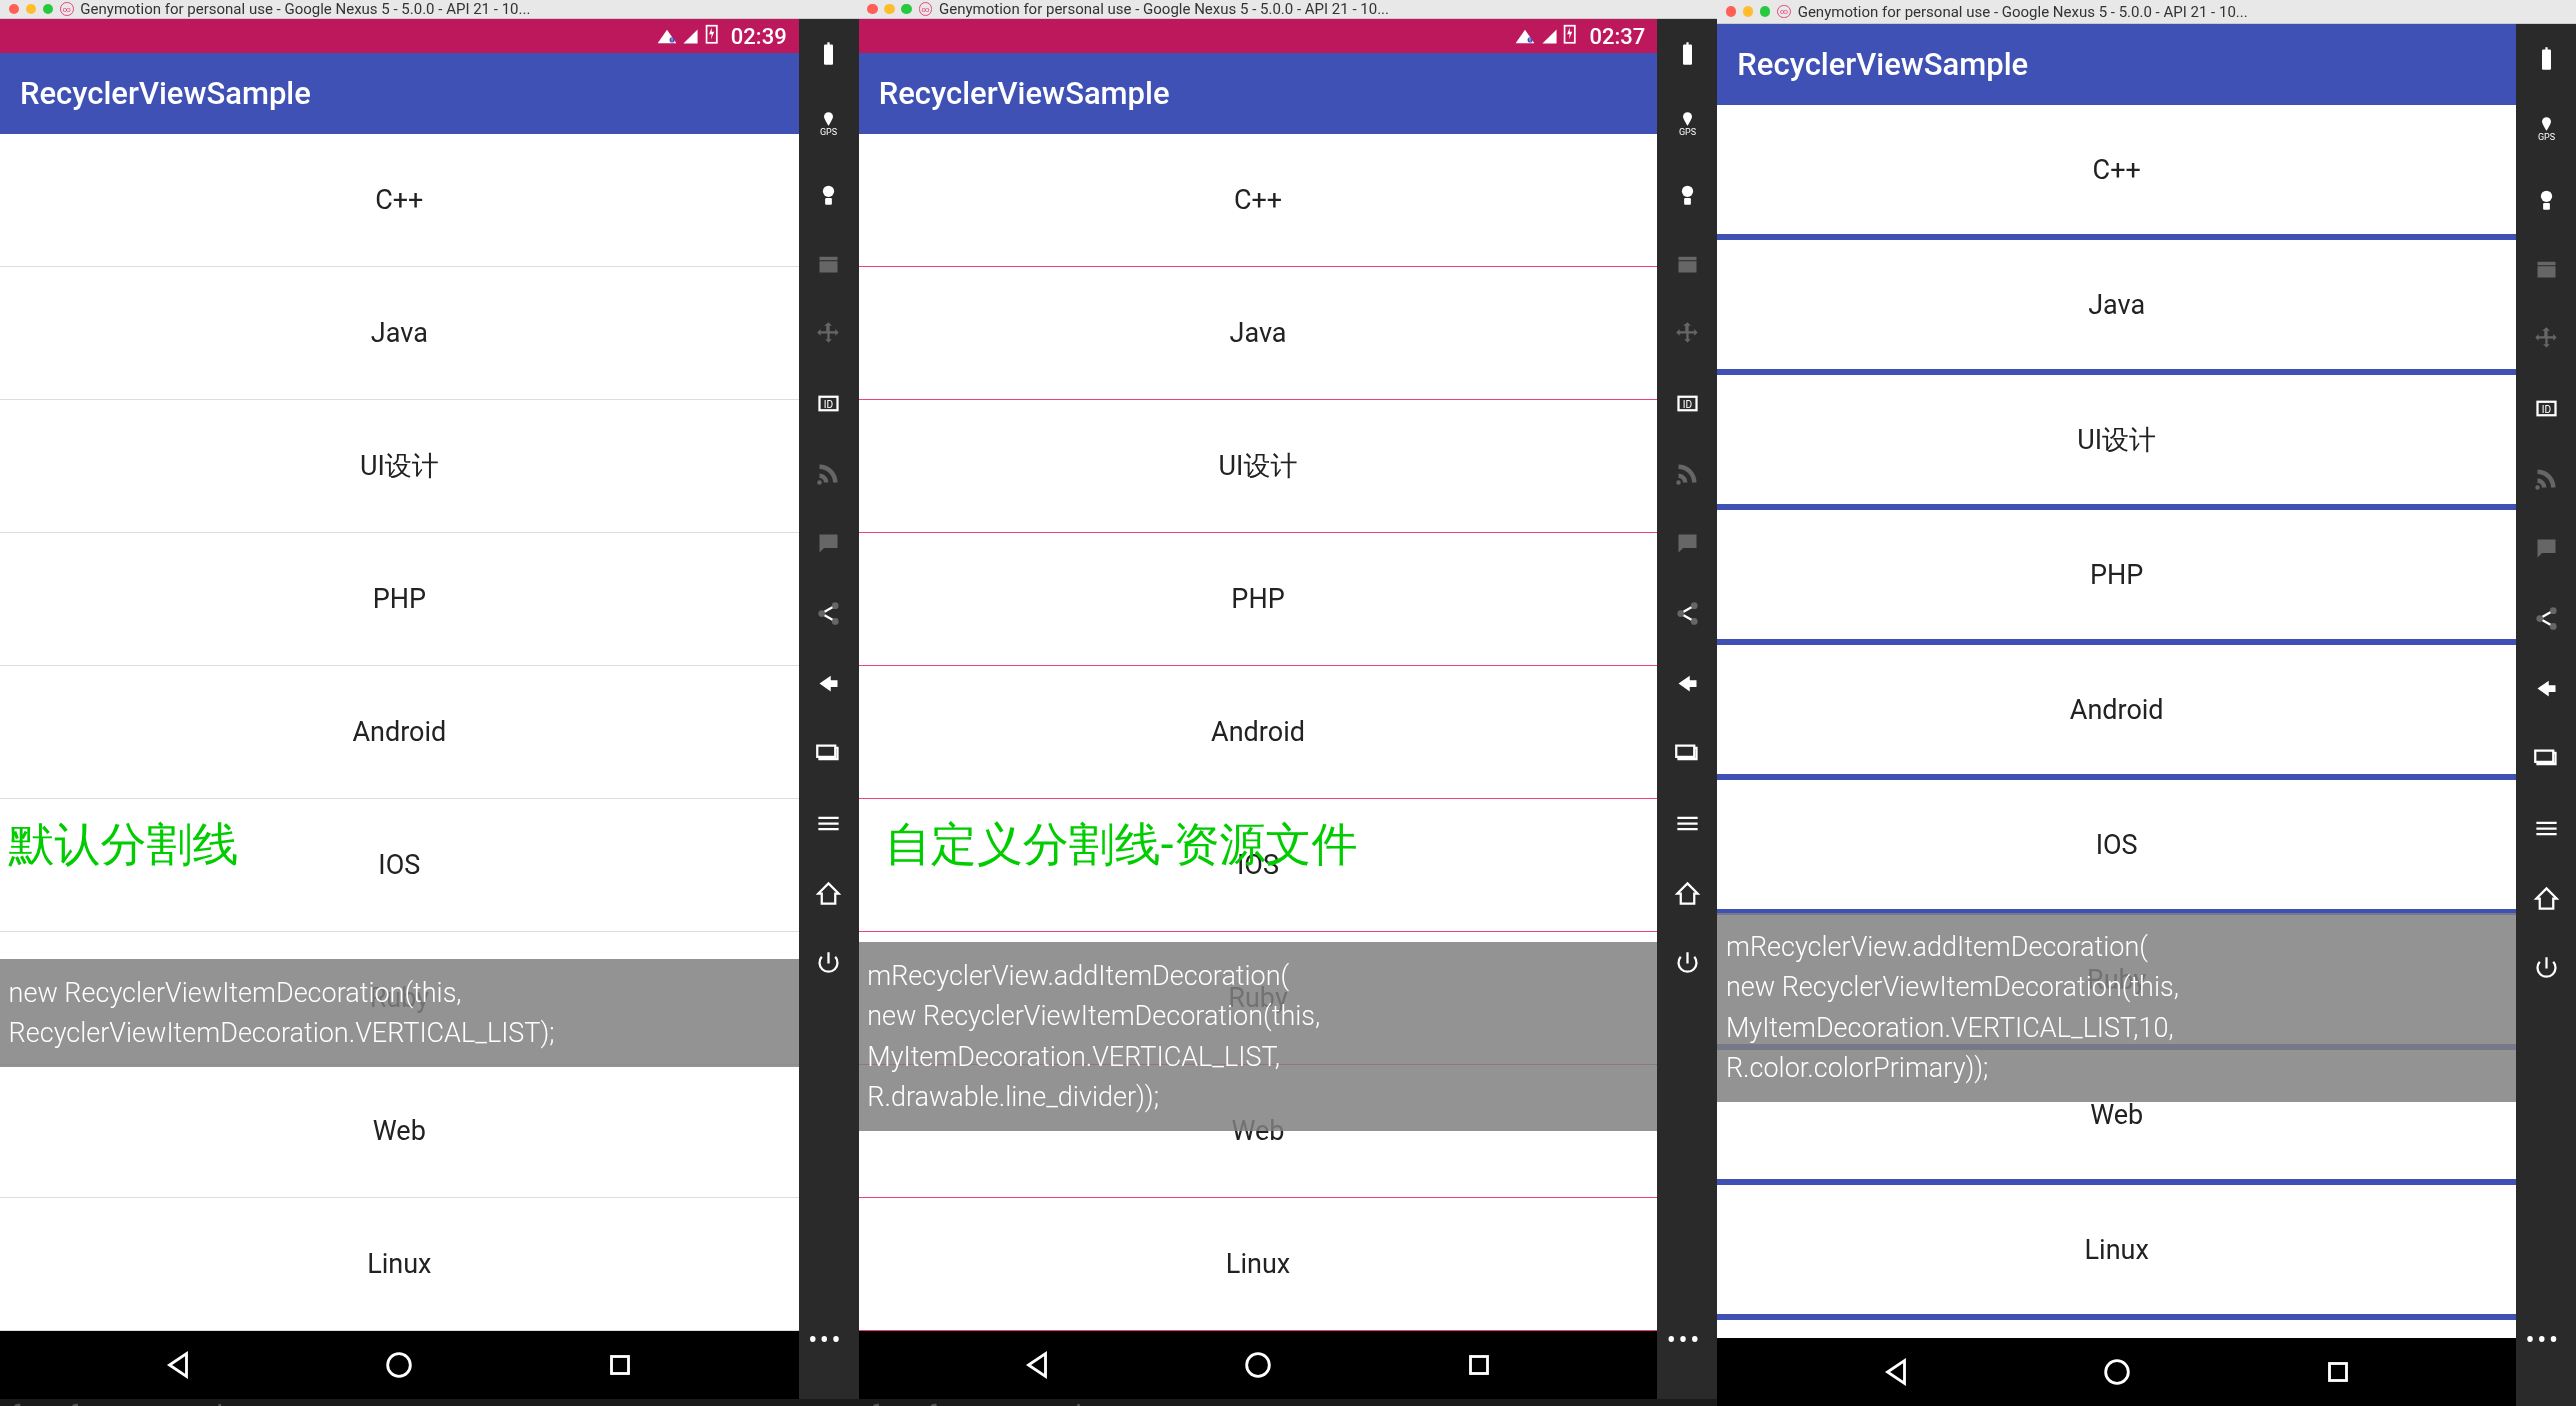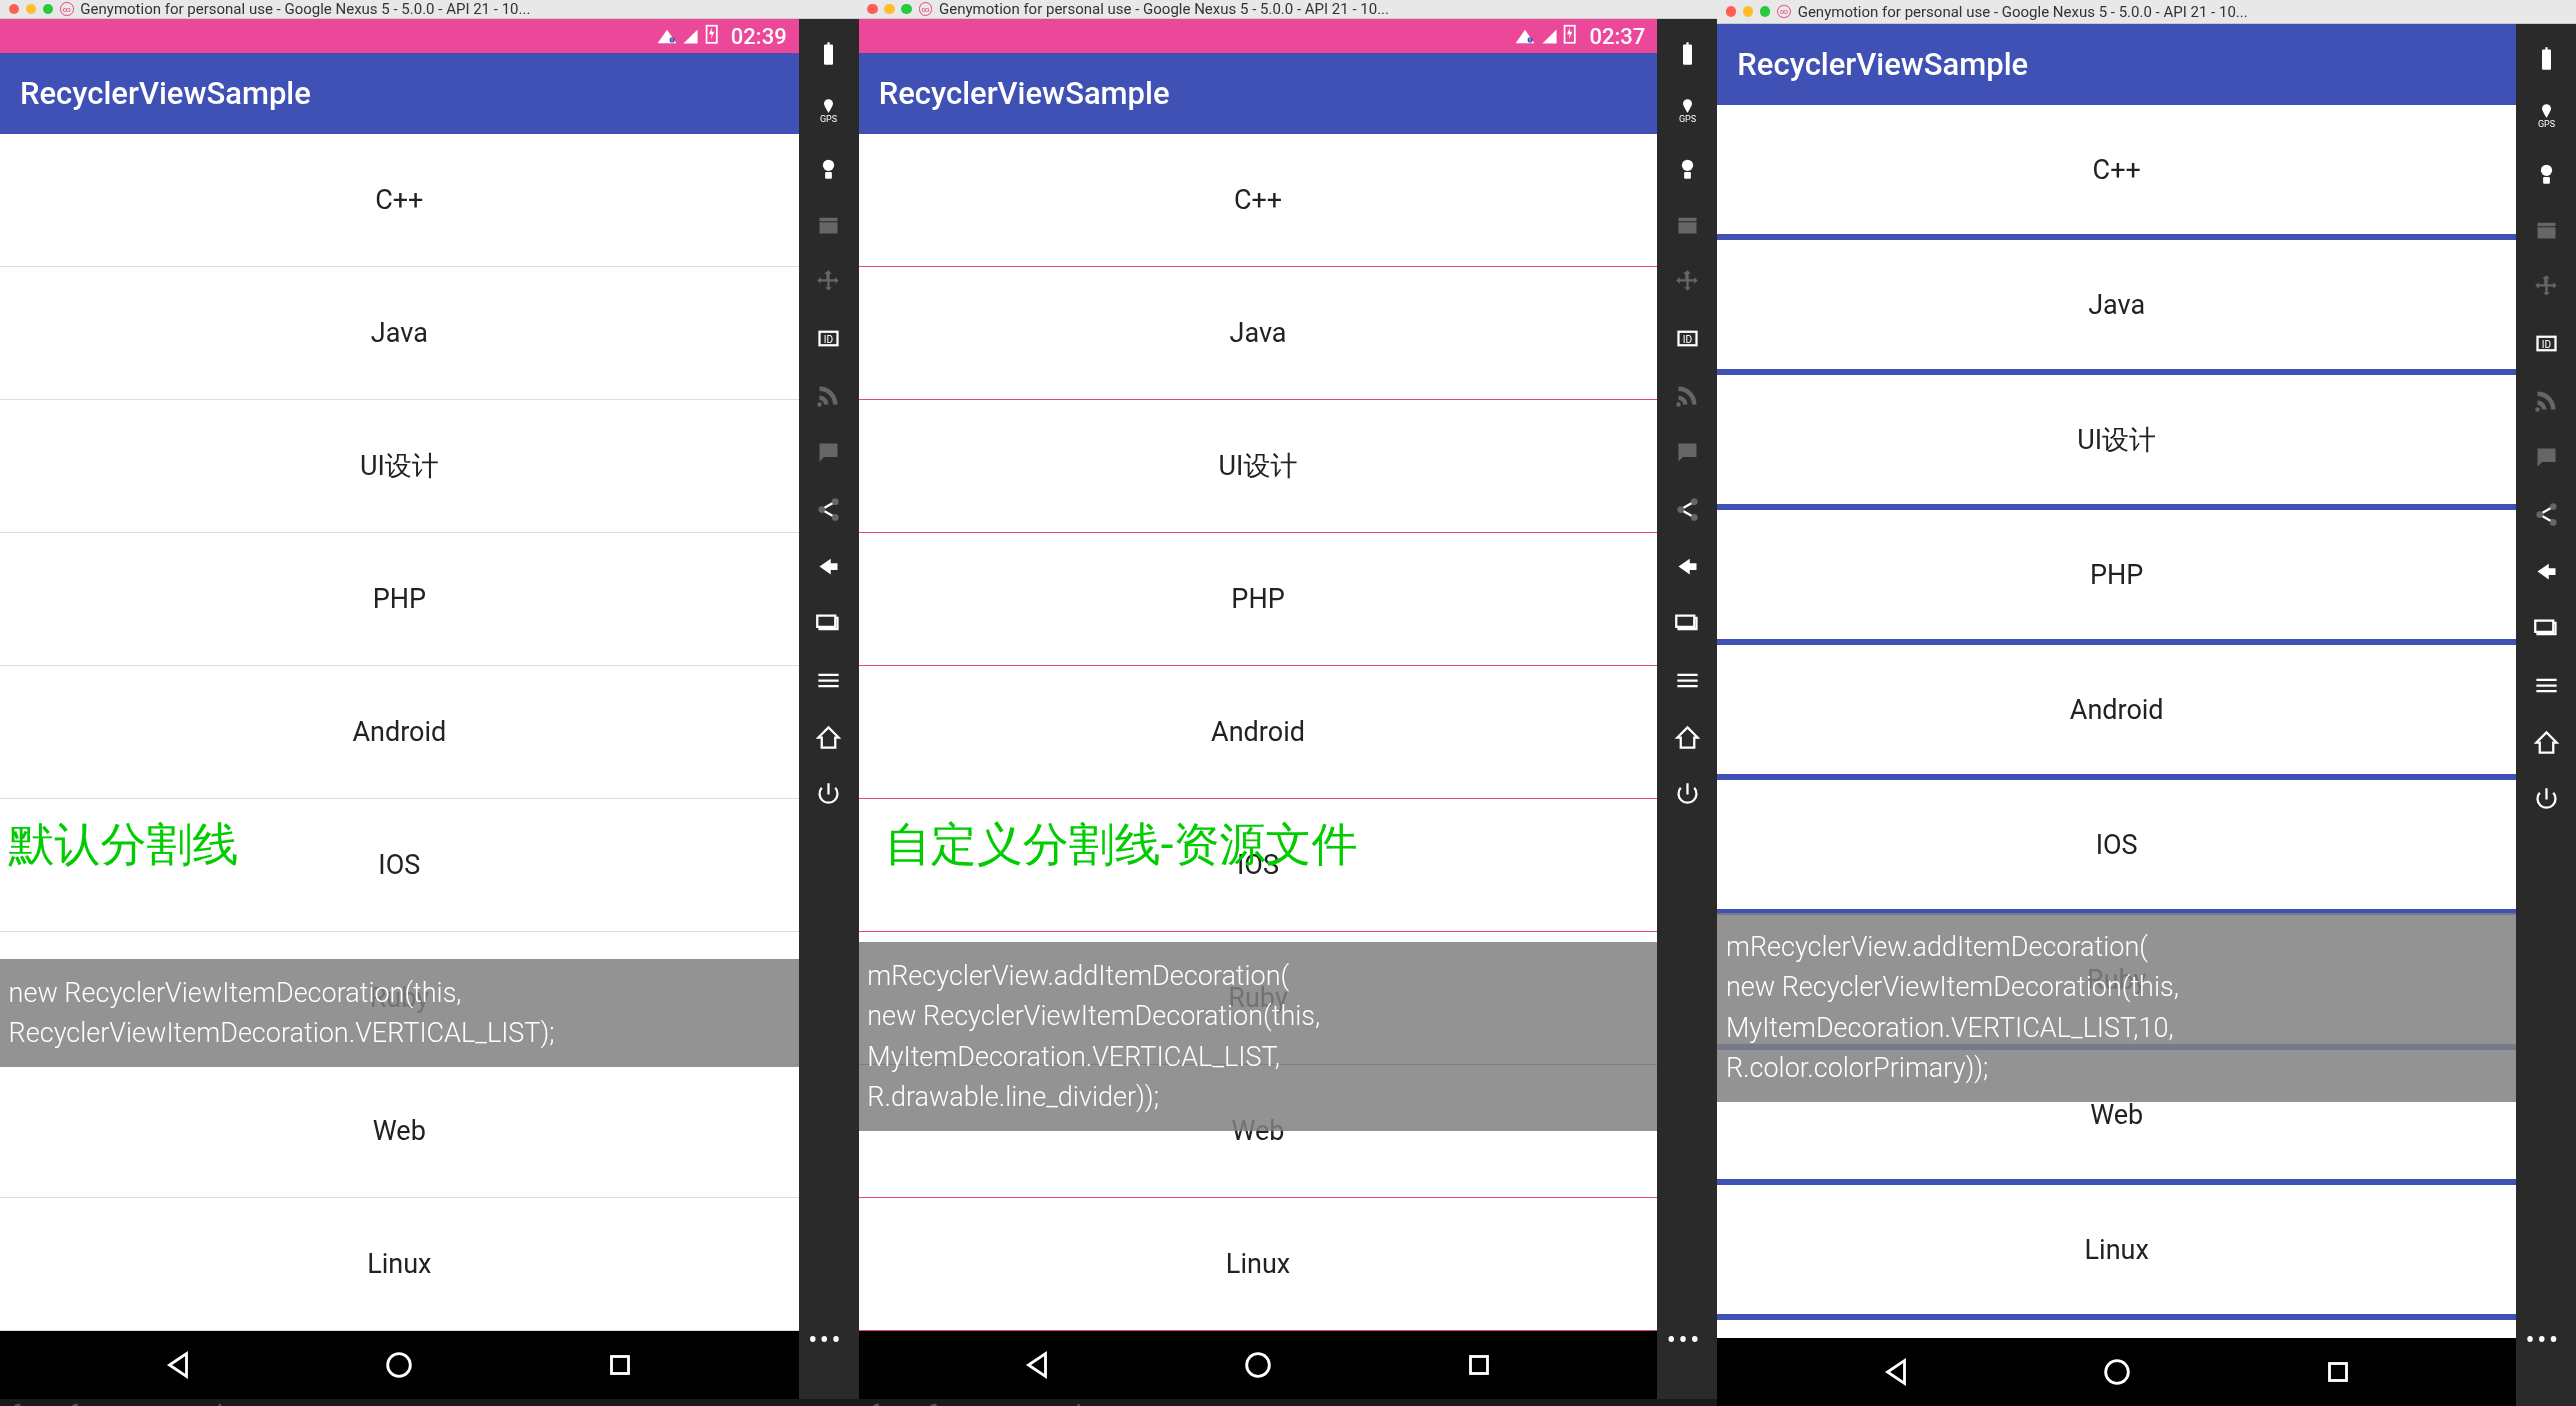--- a/index.html
+++ b/index.html
@@ -49,32 +49,32 @@
       position: relative;
       overflow: hidden;
     }
     .side-toolbar {
       width: 60px;
       background: #2a2a2a;
       display: flex;
       flex-direction: column;
       align-items: center;
       padding-top: 17px;
-      gap: 23px;
+      gap: 36px;
     }
     .side-icon {
       width: 34px; height: 34px;
       display: flex; align-items: center; justify-content: center;
       color: #fff; font-size: 20.5px; cursor: pointer;
     }
     .side-icon svg { fill: #fff; width: 27px; height: 27px; }
     .side-icon.dim svg { fill: #666; }
     .status-bar {
       height: 34px;
-      background: #ec4899;
+      background: #be185d;
       display: flex;
       align-items: center;
       justify-content: flex-end;
       padding: 0 12px;
       gap: 6.8px;
       color: #fff;
     }
     .status-bar svg { fill: #fff; }
     .status-time { font-size: 22px; font-weight: 500; margin-left: 5.1px; }
     .app-bar {

